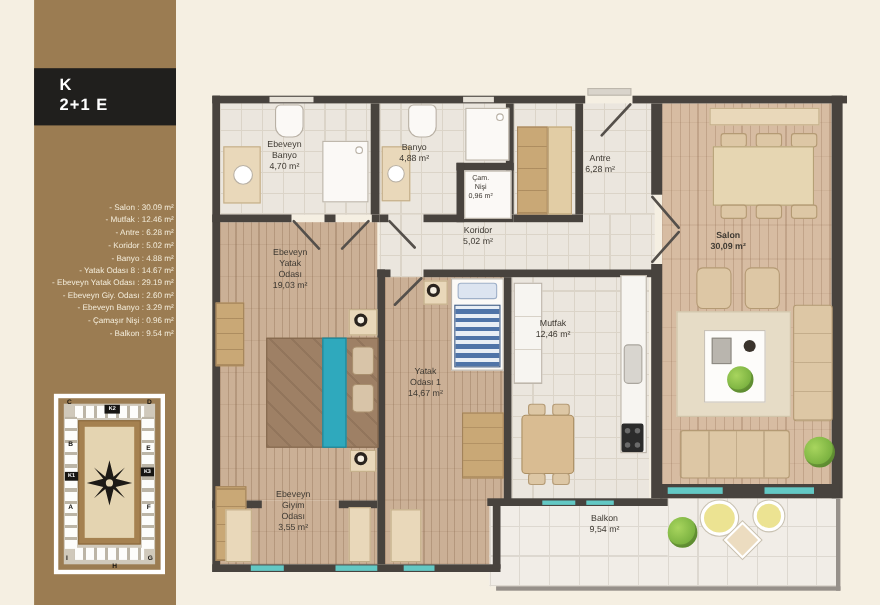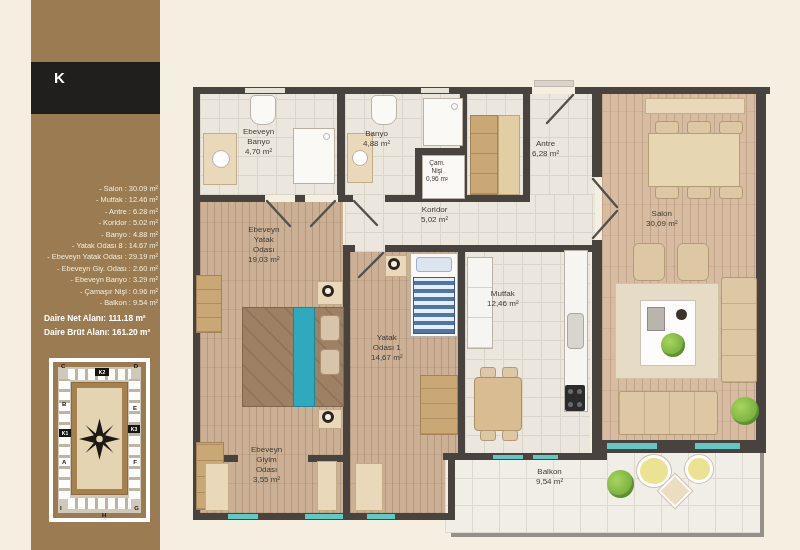--- a/index.html
+++ b/index.html
@@ -52,37 +52,34 @@
   .lamp{width:12px;height:12px;border:3px solid #2a241e;border-radius:50%;background:#f5efe2;position:absolute;}
   .sink{position:absolute;border-radius:50%;background:#fff;border:1px solid #b8b0a4;}
   .doors{position:absolute;left:0;top:0;z-index:7;}
 </style>
 </head>
 <body>
 
 <div class="sidebar">
   <div class="sb-band">
     <div class="l1">K</div>
+    <div class="l2">2+1 E</div>
   </div>
   <div class="sb-list">
     <div>- Salon : 30.09 m²</div>
     <div>- Mutfak : 12.46 m²</div>
     <div>- Antre : 6.28 m²</div>
     <div>- Koridor : 5.02 m²</div>
     <div>- Banyo : 4.88 m²</div>
     <div>- Yatak Odası 8 : 14.67 m²</div>
     <div>- Ebeveyn Yatak Odası : 29.19 m²</div>
     <div>- Ebeveyn Giy. Odası : 2.60 m²</div>
     <div>- Ebeveyn Banyo : 3.29 m²</div>
     <div>- Çamaşır Nişi : 0.96 m²</div>
     <div>- Balkon : 9.54 m²</div>
-  </div>
-  <div class="sb-areas">
-    <div>Daire Net Alanı: 111.18 m²</div>
-    <div>Daire Brüt Alanı: 161.20 m²</div>
   </div>
 
   <div class="siteplan">
     <div class="map">
       <div class="unitsT"></div>
       <div class="unitsB"></div>
       <div class="unitsL"></div>
       <div class="unitsR"></div>
       <div class="ring">
         <div class="court">
@@ -292,21 +289,21 @@
   </div>
   <div class="lbl" style="left:178px;top:246px;">
     <div>Yatak</div>
       <div>Odası 1</div>
       <div>14,67 m²</div>
   </div>
   <div class="lbl" style="left:294px;top:202px;">
     <div>Mutfak</div>
       <div>12,46 m²</div>
   </div>
-  <div class="lbl" style="left:453px;top:122px;">
+  <div class="lbl" style="left:453px;top:122px;font-weight:bold;">
     <div>Salon</div>
       <div>30,09 m²</div>
   </div>
   <div class="lbl" style="left:58px;top:358px;">
     <div>Ebeveyn</div>
       <div>Giyim</div>
       <div>Odası</div>
       <div>3,55 m²</div>
   </div>
   <div class="lbl" style="left:343px;top:380px;">

